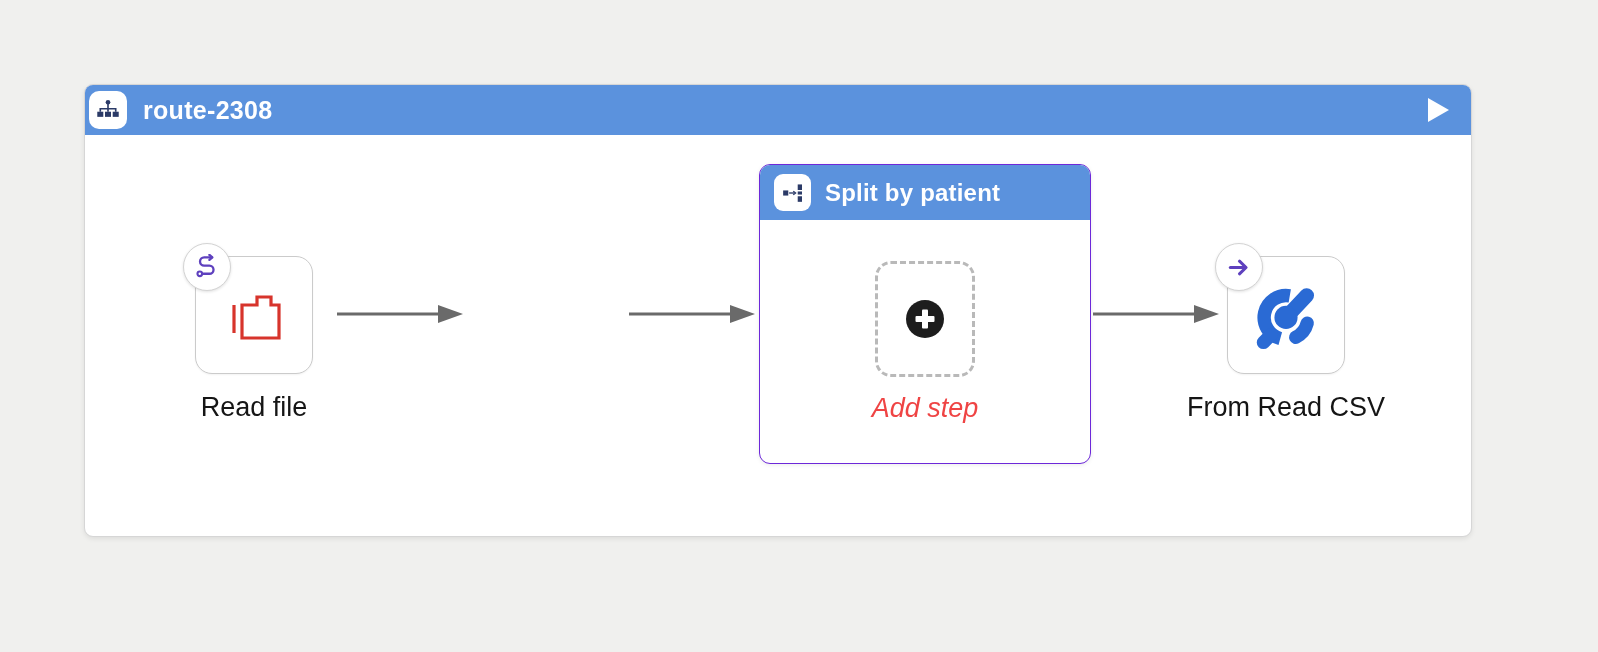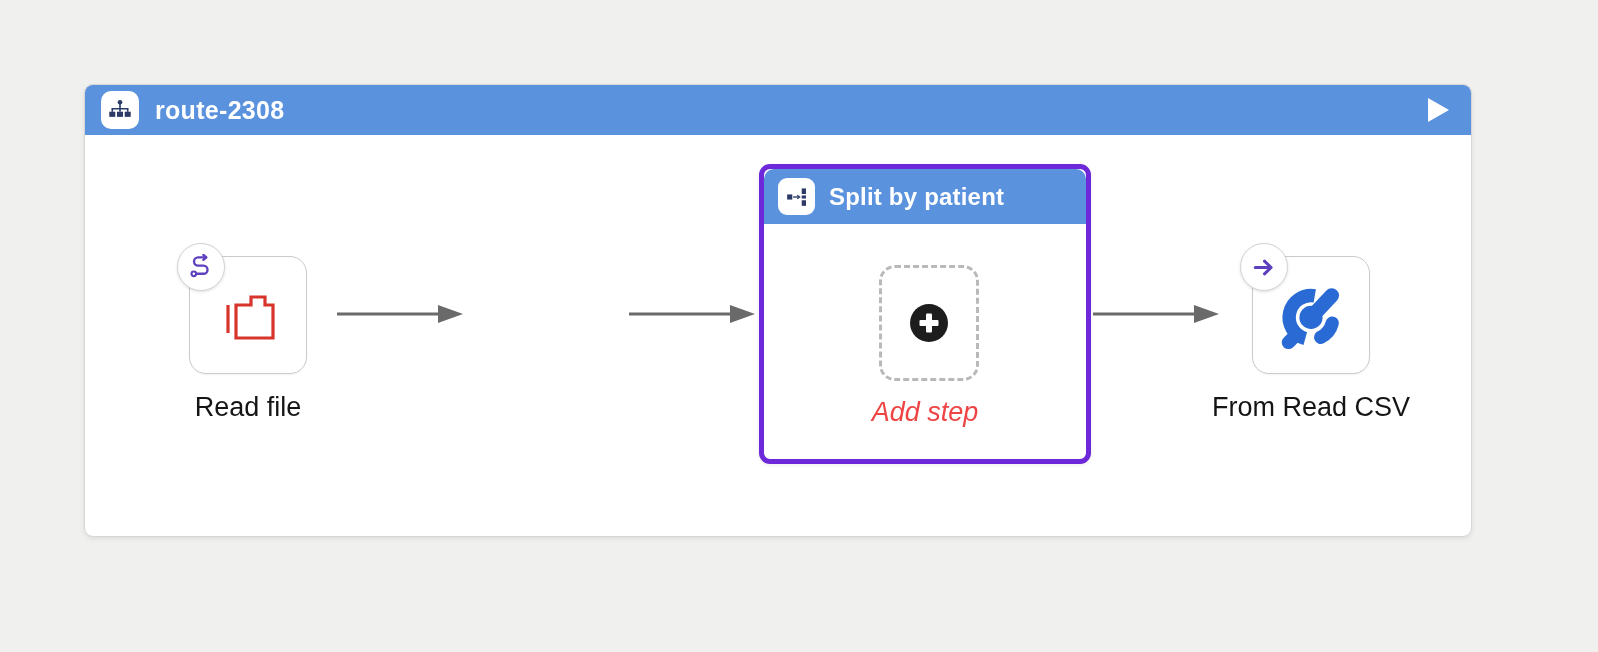--- a/index.html
+++ b/index.html
@@ -13,35 +13,35 @@
 
   
   .route-card{
     position:absolute;left:84px;top:84px;width:1388px;height:453px;
     background:#ffffff;border:1px solid #d6d6d6;border-radius:9px;
     box-shadow:0 2px 5px rgba(0,0,0,.08);
     box-sizing:border-box;
   }
   .route-header{
     height:50px;background:#5b92dd;border-radius:8px 8px 0 0;
-    display:flex;align-items:center;padding:0 20px 0 16px;gap:16px;
+    display:flex;align-items:center;padding:0 20px 0 4px;gap:16px;
   }
   .chip{
     width:38px;height:38px;background:#ffffff;border-radius:10px;
     display:flex;align-items:center;justify-content:center;flex:none;
   }
   .route-title{color:#ffffff;font-size:25px;font-weight:700;letter-spacing:.3px;}
   .play-btn{
     margin-left:auto;background:none;border:none;padding:0;cursor:pointer;
     display:flex;align-items:center;justify-content:center;
   }
   .route-body{position:relative;height:402px;}
 
   
-  .node{position:absolute;width:118px;}
+  .node{position:absolute;width:118px;margin-left:6px;}
   .node-box{
     width:118px;height:118px;background:#fff;
     border:1.5px solid #cbcbcb;border-radius:17px;
     display:flex;align-items:center;justify-content:center;
     position:relative;box-sizing:border-box;
     box-shadow:0 1px 2px rgba(0,0,0,.05);
     cursor:pointer;
   }
   .node-label{
     position:absolute;top:136px;left:50%;transform:translateX(-50%);
@@ -53,21 +53,21 @@
     display:flex;align-items:center;justify-content:center;
     box-shadow:0 1px 3px rgba(0,0,0,.12);z-index:2;
   }
 
   
   .arrow{position:absolute;top:169px;width:130px;height:20px;}
 
   
   .split{
     position:absolute;left:674px;top:29px;width:332px;height:300px;
-    background:#fff;border:5px solid #6d28d9;border-radius:11px;
+    background:#fff;border:1px solid #6d28d9;border-radius:11px;
     box-shadow:0 1px 4px rgba(0,0,0,.08);box-sizing:border-box;
   }
   .split-header{
     height:55px;background:#5b92dd;border-radius:10px 10px 0 0;
     display:flex;align-items:center;gap:14px;padding:0 14px;cursor:pointer;
   }
   .split-chip{
     width:37px;height:37px;background:#fff;border-radius:9px;
     display:flex;align-items:center;justify-content:center;flex:none;
   }
@@ -166,21 +166,21 @@
           </span>
         </div>
         <div class="add-step-label">Add step</div>
       </div>
 
       <svg class="arrow" style="left:1006px" viewBox="0 0 130 20">
         <line x1="2" y1="10" x2="103" y2="10" stroke="#6a6a6a" stroke-width="3"></line>
         <polygon points="103,1 128,10 103,19" fill="#6a6a6a"></polygon>
       </svg>
 
-      <div class="node" style="left:1167px;top:121px">
+      <div class="node" style="left:1136px;top:121px">
         <div class="node-box">
           <span class="badge">
             <svg width="27" height="27" viewBox="0 0 28 28" fill="none">
               <path d="M4.5 14 H19.5" stroke="#5e40be" stroke-width="3.2" stroke-linecap="round"></path>
               <path d="M14 7.5 L20.8 14 L14 20.5" stroke="#5e40be" stroke-width="3.2" stroke-linecap="round" stroke-linejoin="round"></path>
             </svg>
           </span>
           <span style="display:flex">
             <svg width="78" height="78" viewBox="0 0 64 64" fill="none">
               <path d="M35.1 16.3 A18 18 0 0 0 27.3 51.4" stroke="#2a6ad4" stroke-width="11"></path>

